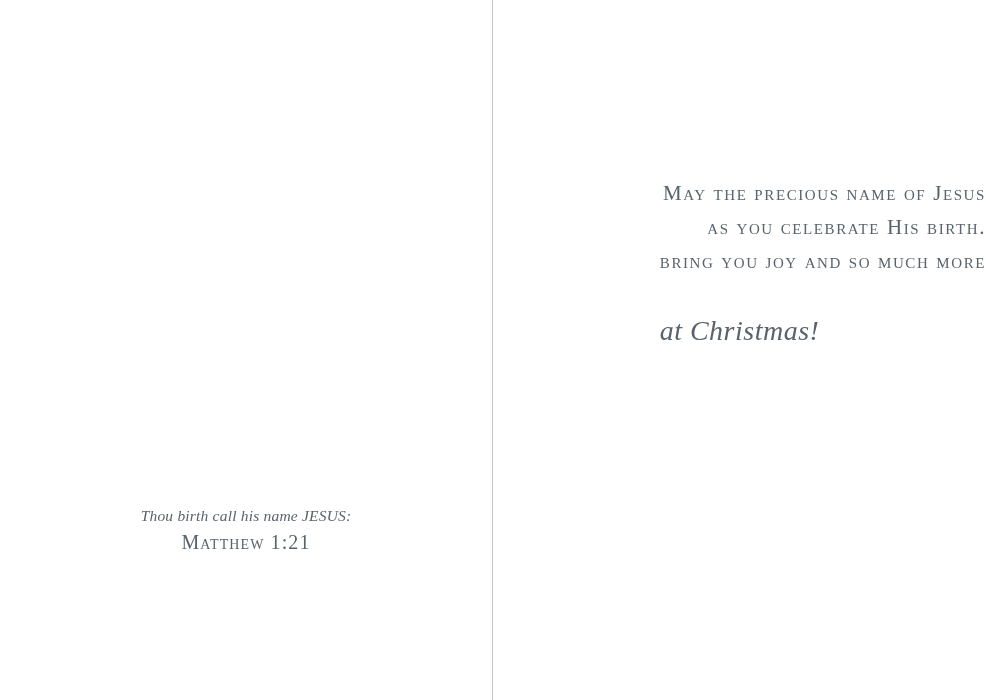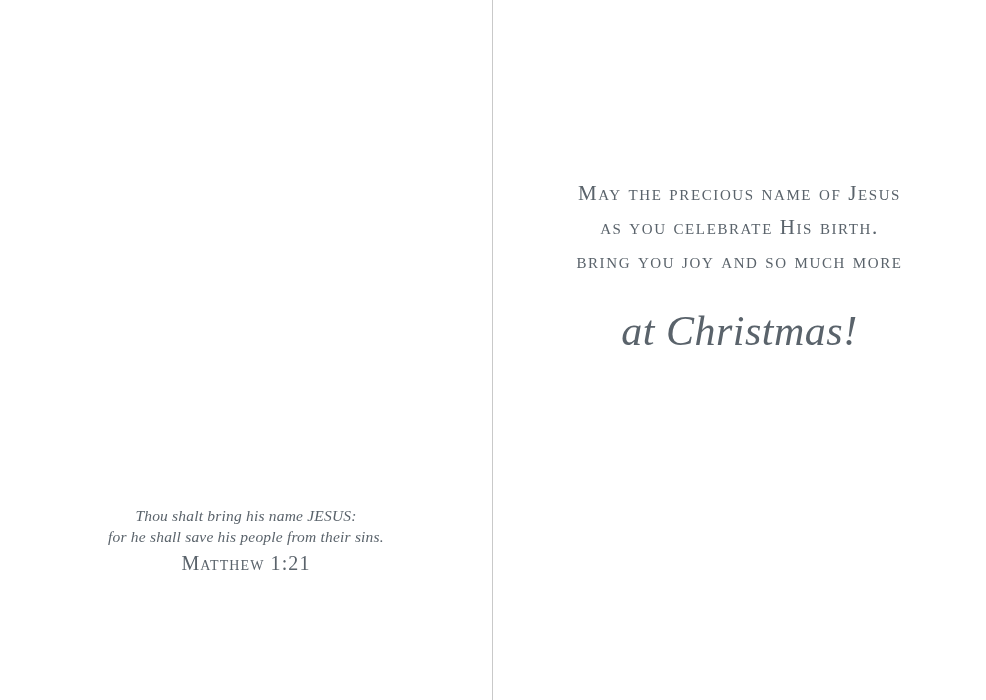--- a/index.html
+++ b/index.html
@@ -64,21 +64,21 @@
     letter-spacing: 1.1px;
     color: #5a636b;
   }
 
   
   .greeting {
     position: absolute;
     left: 0;
     top: 176px;
     width: 493px;
-    text-align: center;
+    text-align: right;
   }
   .greeting-line {
     font-family: "Liberation Serif", serif;
     font-variant: small-caps;
     font-size: 21px;
     letter-spacing: 1.6px;
     line-height: 34px;
     color: #5a636b;
     white-space: nowrap;
   }
@@ -93,37 +93,36 @@
     font-family: "Liberation Serif", serif;
     font-variant: small-caps;
     font-size: 21px;
     letter-spacing: 1.5px;
     line-height: 30px;
     color: #5a636b;
   }
   .script-line {
     font-family: "Liberation Serif", serif;
     font-style: italic;
-    font-size: 42px;
+    font-size: 28px;
     letter-spacing: 0.5px;
     line-height: 42px;
     color: #5a636b;
   }
 </style>
 </head>
 <body>
 
 <div id="page">
 
   <div class="fold-line"></div>
 
   <div class="panel panel-left">
     <div class="scripture">
-      <div class="scripture-line">Thou shalt bring his name JESUS:</div>
-      <div class="scripture-line">for he shall save his people from their sins.</div>
+      <div class="scripture-line">Thou birth call his name JESUS:</div>
       <div class="scripture-ref">Matthew 1:21</div>
     </div>
   </div>
 
   <div class="panel panel-right">
     <div class="greeting">
       <div class="greeting-line">May the precious name of Jesus</div>
       <div class="greeting-line">as you celebrate His birth.</div>
       <div class="greeting-line">bring you joy and so much more</div>
     </div>

